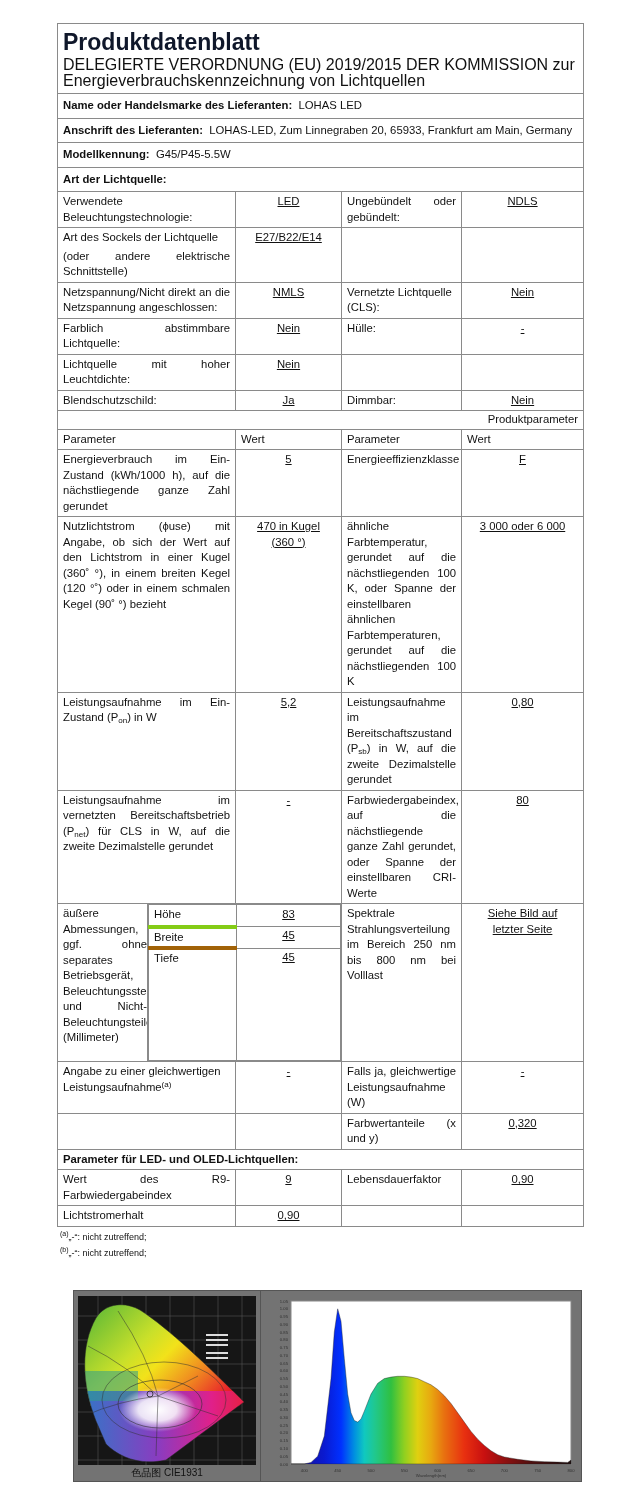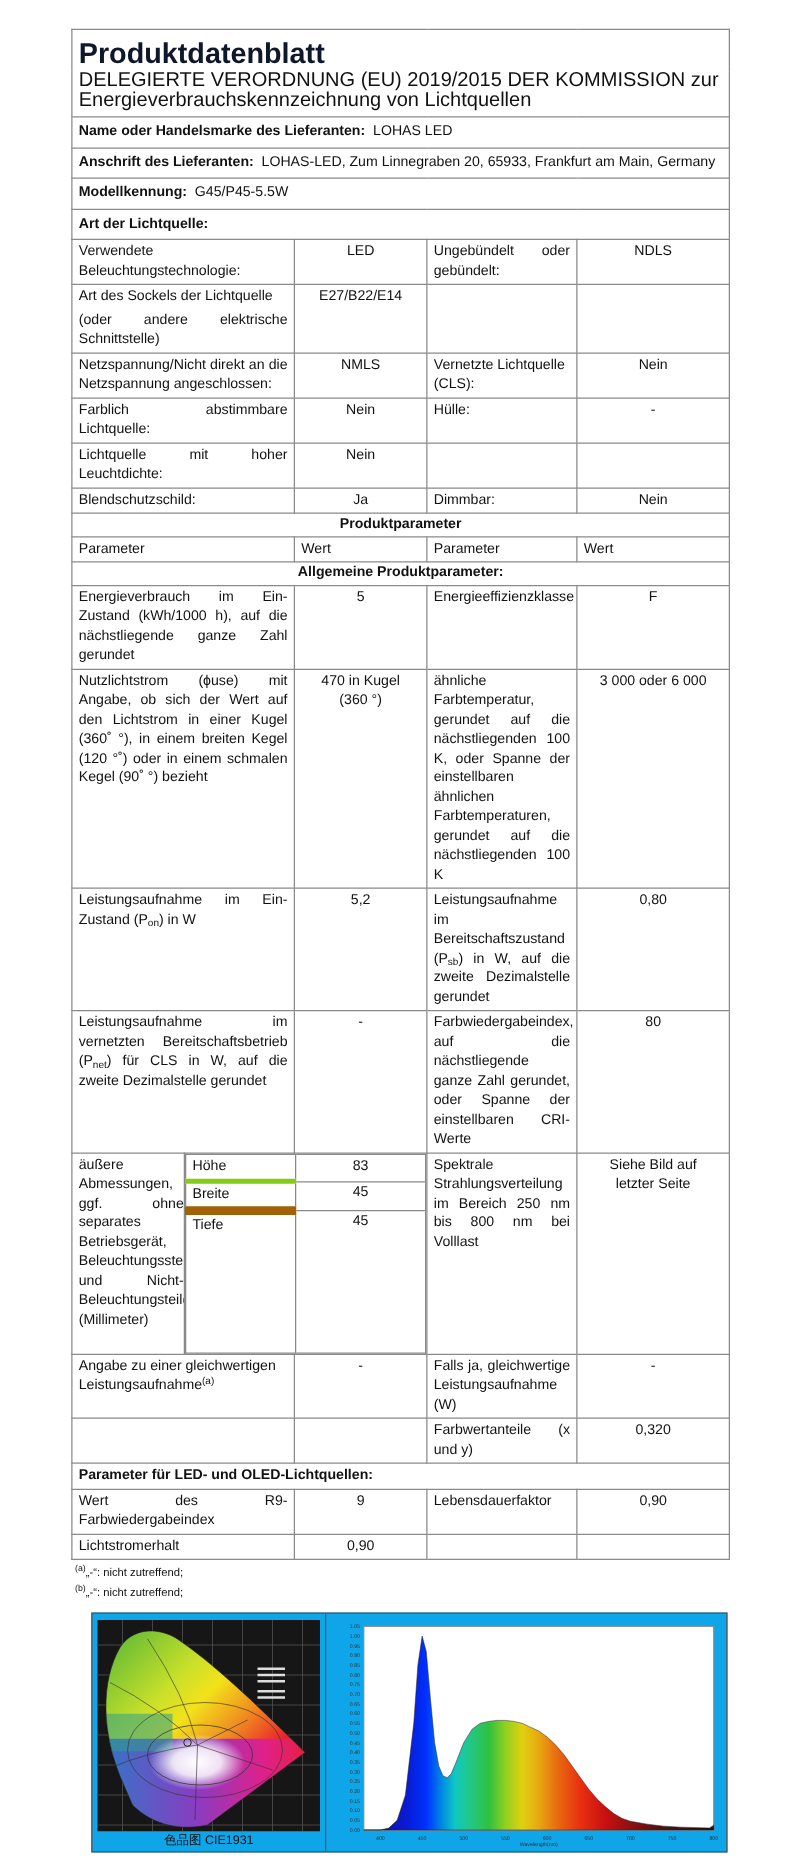--- a/index.html
+++ b/index.html
@@ -3,32 +3,32 @@
 <meta charset="utf-8">
 <style>
   html, body { margin:0; padding:0; background:#ffffff; }
   body { width:640px; height:1500px; position:relative; font-family:"Liberation Sans", sans-serif; color:#111; overflow:hidden; }
   .sheet { position:absolute; left:57px; top:23px; width:526px; }
   table.dt { border-collapse:collapse; width:526px; table-layout:fixed; font-size:11.3px; line-height:15.5px; }
   table.dt td { border:1px solid #8a8a8a; padding:2px 5px 2px 5px; vertical-align:top; }
   .title { font-size:23px; font-weight:bold; color:#0f172a; line-height:30px; padding:3px 5px 0 5px !important; border-bottom:none !important; }
   .subtitle { border-top:none !important; padding:0 5px 4px 5px !important; font-size:16px; line-height:16px; }
   .b { font-weight:bold; }
-  .c { text-align:center; }
+  .c { text-align:center;text-decoration:underline; }
   .j { text-align:justify; text-align-last:left; }
   .row-full { padding:4px 5px !important;margin-left:25px; }
-  .sec { font-weight:bold; text-align:center; padding:1px 5px !important; }
+  .sec { font-weight:normal; text-align:right; padding:1px 5px !important; }
   sub { font-size:8px; vertical-align:-2px; line-height:0; }
   sup { font-size:8px; vertical-align:4px; line-height:0; }
   .dimtbl { border-collapse:collapse; width:100%; table-layout:fixed; }
   .dimtbl td { border:none; padding:0; }
   .foot { font-size:9px; line-height:16px; margin-top:2px; padding-left:3px; }
   .foot sup { font-size:7px; vertical-align:4px; }
 
-  .figs { position:absolute; left:73px; top:1290px; width:507px; height:190px; border:1px solid #555; display:flex; background:#0ea5e9; }
+  .figs { position:absolute; left:73px; top:1290px; width:507px; height:190px; border:1px solid #555; display:flex; background:#737373; }
   .cie { width:186px; height:190px; border-right:1px solid #555; position:relative; }
   .cie-plot { position:absolute; left:4px; top:5px; width:178px; height:169px; background:#161616; overflow:hidden; }
   .cie-caption { position:absolute; left:0; width:186px; top:175px; text-align:center; font-size:10px; line-height:14px; }
   .spec { flex:1; position:relative; }
   .spec svg { position:absolute; left:0; top:0; }
 </style>
 </head>
 <body>
 
 <div class="sheet">
@@ -113,23 +113,20 @@
   </tr>
 
   <tr>
     <td colspan="5" class="sec">Produktparameter</td>
   </tr>
   <tr>
     <td colspan="2">Parameter</td>
     <td>Wert</td>
     <td>Parameter</td>
     <td>Wert</td>
-  </tr>
-  <tr>
-    <td colspan="5" class="sec">Allgemeine Produktparameter:</td>
   </tr>
   <tr>
     <td colspan="2" class="j">Energieverbrauch im Ein-Zustand (kWh/1000 h), auf die nächstliegende ganze Zahl gerundet</td>
     <td class="c">5</td>
     <td style="white-space:nowrap;overflow:hidden;padding-right:0">Energieeffizienzklasse</td>
     <td class="c">F</td>
   </tr>
   <tr>
     <td colspan="2" class="j">Nutzlichtstrom (ϕuse) mit Angabe, ob sich der Wert auf den Lichtstrom in einer Kugel (360˚ °), in einem breiten Kegel (120 °˚) oder in einem schmalen Kegel (90˚ °) bezieht</td>
     <td class="c">
@@ -159,21 +156,21 @@
         <colgroup>
                 <col style="width:88px">
                 <col>
               </colgroup>
         <tbody>
                 <tr>
           <td style="padding:2px 5px;border-bottom:4px solid #84cc16">Höhe</td>
           <td class="c" style="padding:2px 5px;border-bottom:1px solid #8a8a8a;border-left:1px solid #8a8a8a">83</td>
         </tr>
         <tr>
-          <td style="padding:1px 5px;border-bottom:7px solid #a16207">Breite</td>
+          <td style="padding:1px 5px;border-bottom:4px solid #a16207">Breite</td>
           <td class="c" style="padding:1px 5px;border-bottom:1px solid #8a8a8a;border-left:1px solid #8a8a8a">45</td>
         </tr>
         <tr>
           <td style="padding:1px 5px;height:108px;vertical-align:top">Tiefe</td>
           <td class="c" style="padding:1px 5px;vertical-align:top;border-left:1px solid #8a8a8a">45</td>
         </tr>
       </tbody>
             </table>
     </td>
     <td class="j">Spektrale Strahlungsverteilung im Bereich 250 nm bis 800 nm bei Volllast</td>

